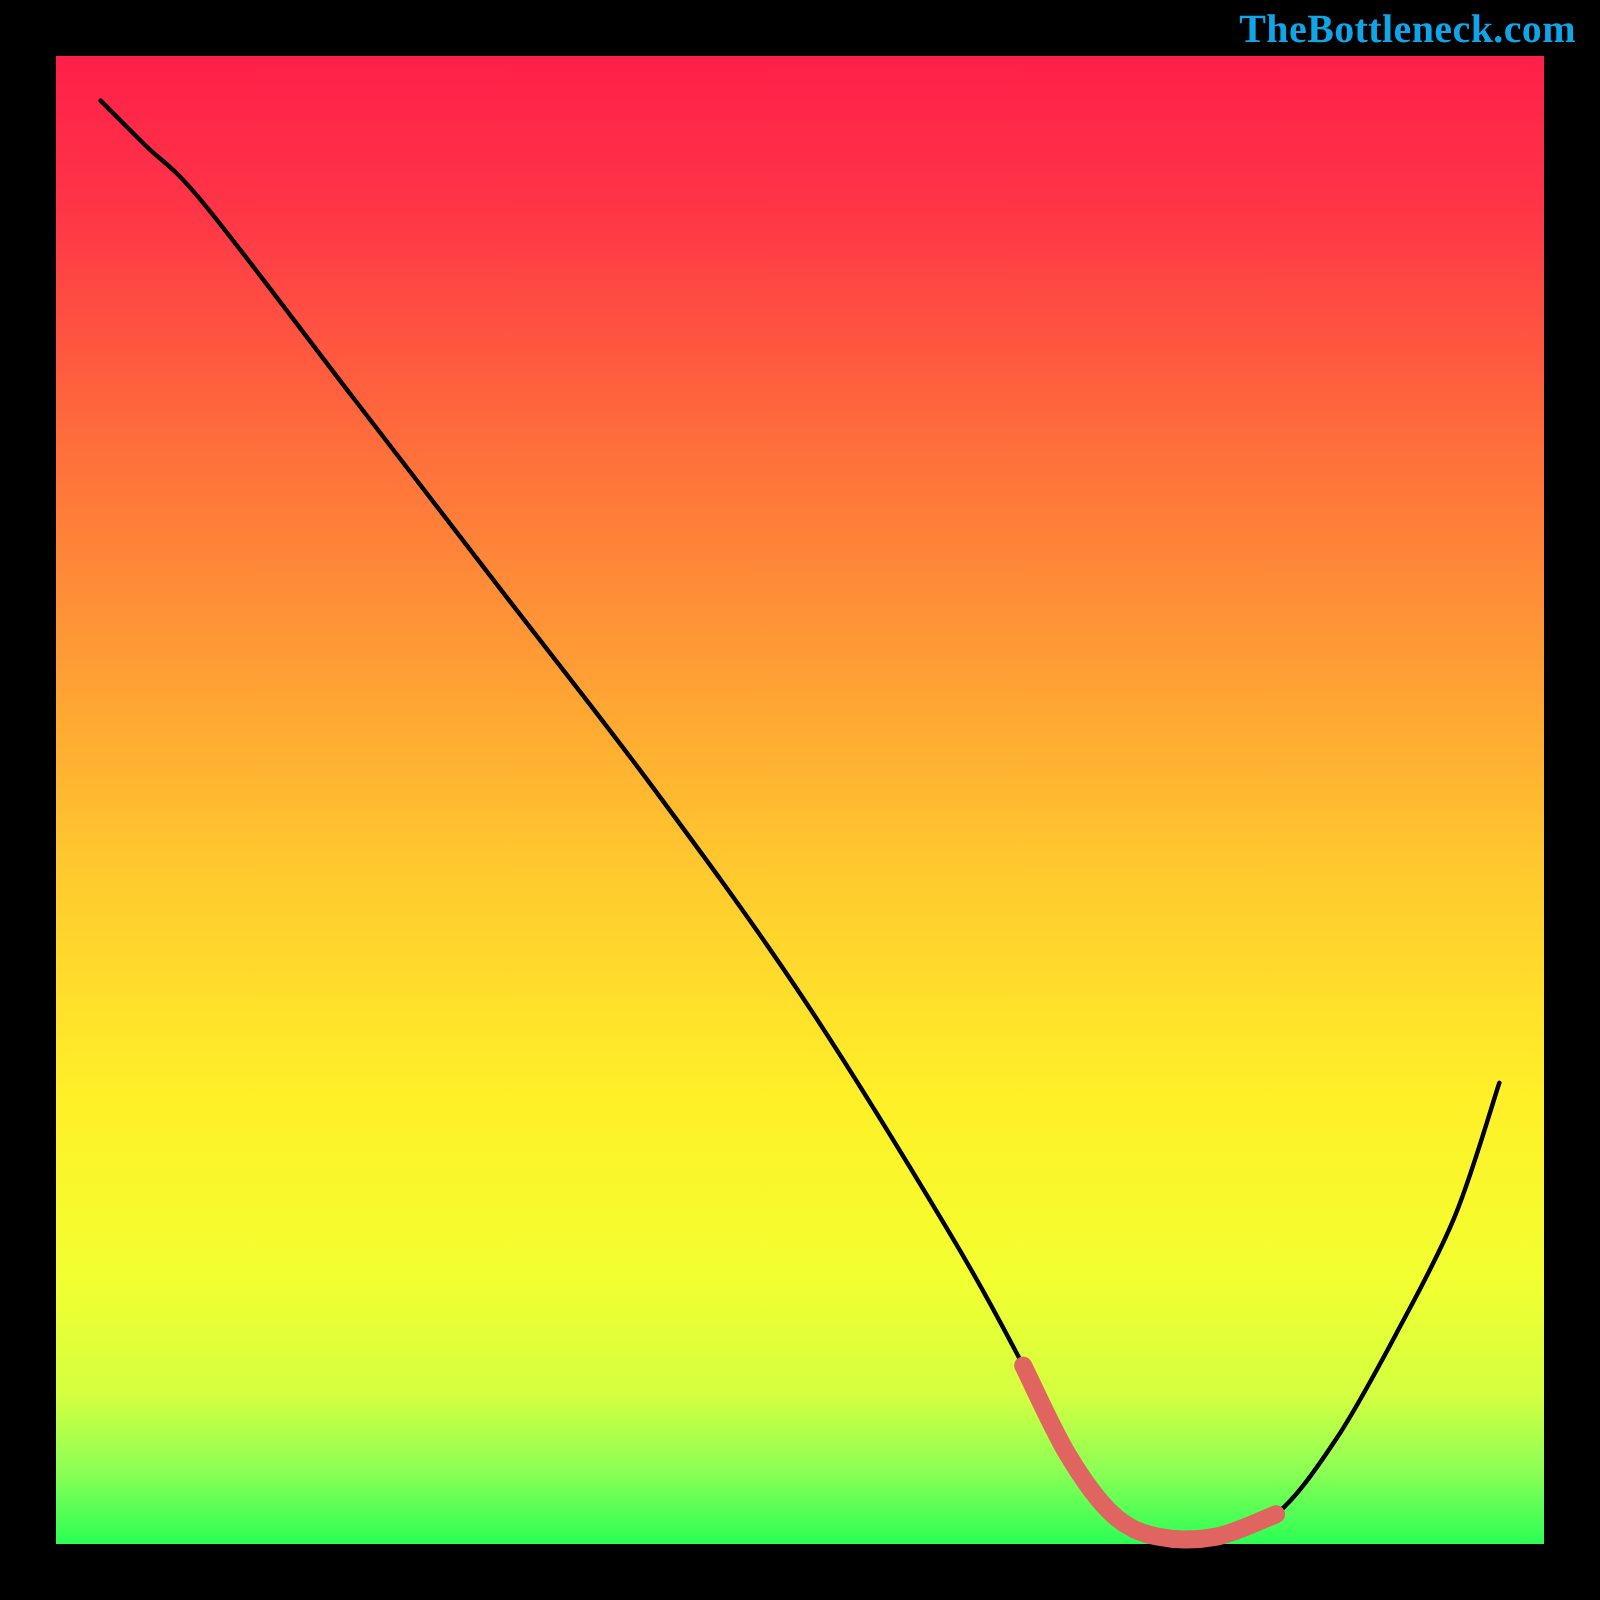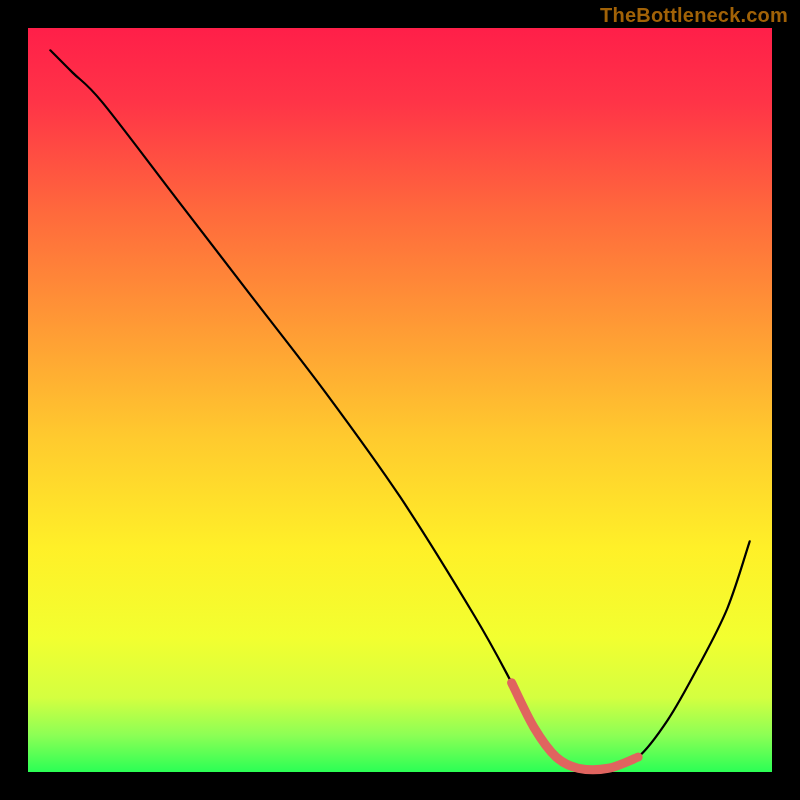--- a/index.html
+++ b/index.html
@@ -12,24 +12,24 @@
   }
   .container {
     position: relative;
     width: 800px;
     height: 800px;
   }
   .watermark {
     position: absolute;
     top: 4px;
     right: 12px;
-    font-family: Liberation Sans, sans-serif;
+    font-family: Liberation Serif, serif;
     font-size: 20px;
     font-weight: 600;
-    color: #a16207;
+    color: #0ea5e9;
     z-index: 10;
     letter-spacing: 0.2px;
   }
   svg {
     position: absolute;
     top: 0;
     left: 0;
   }
 </style>
 </head>

